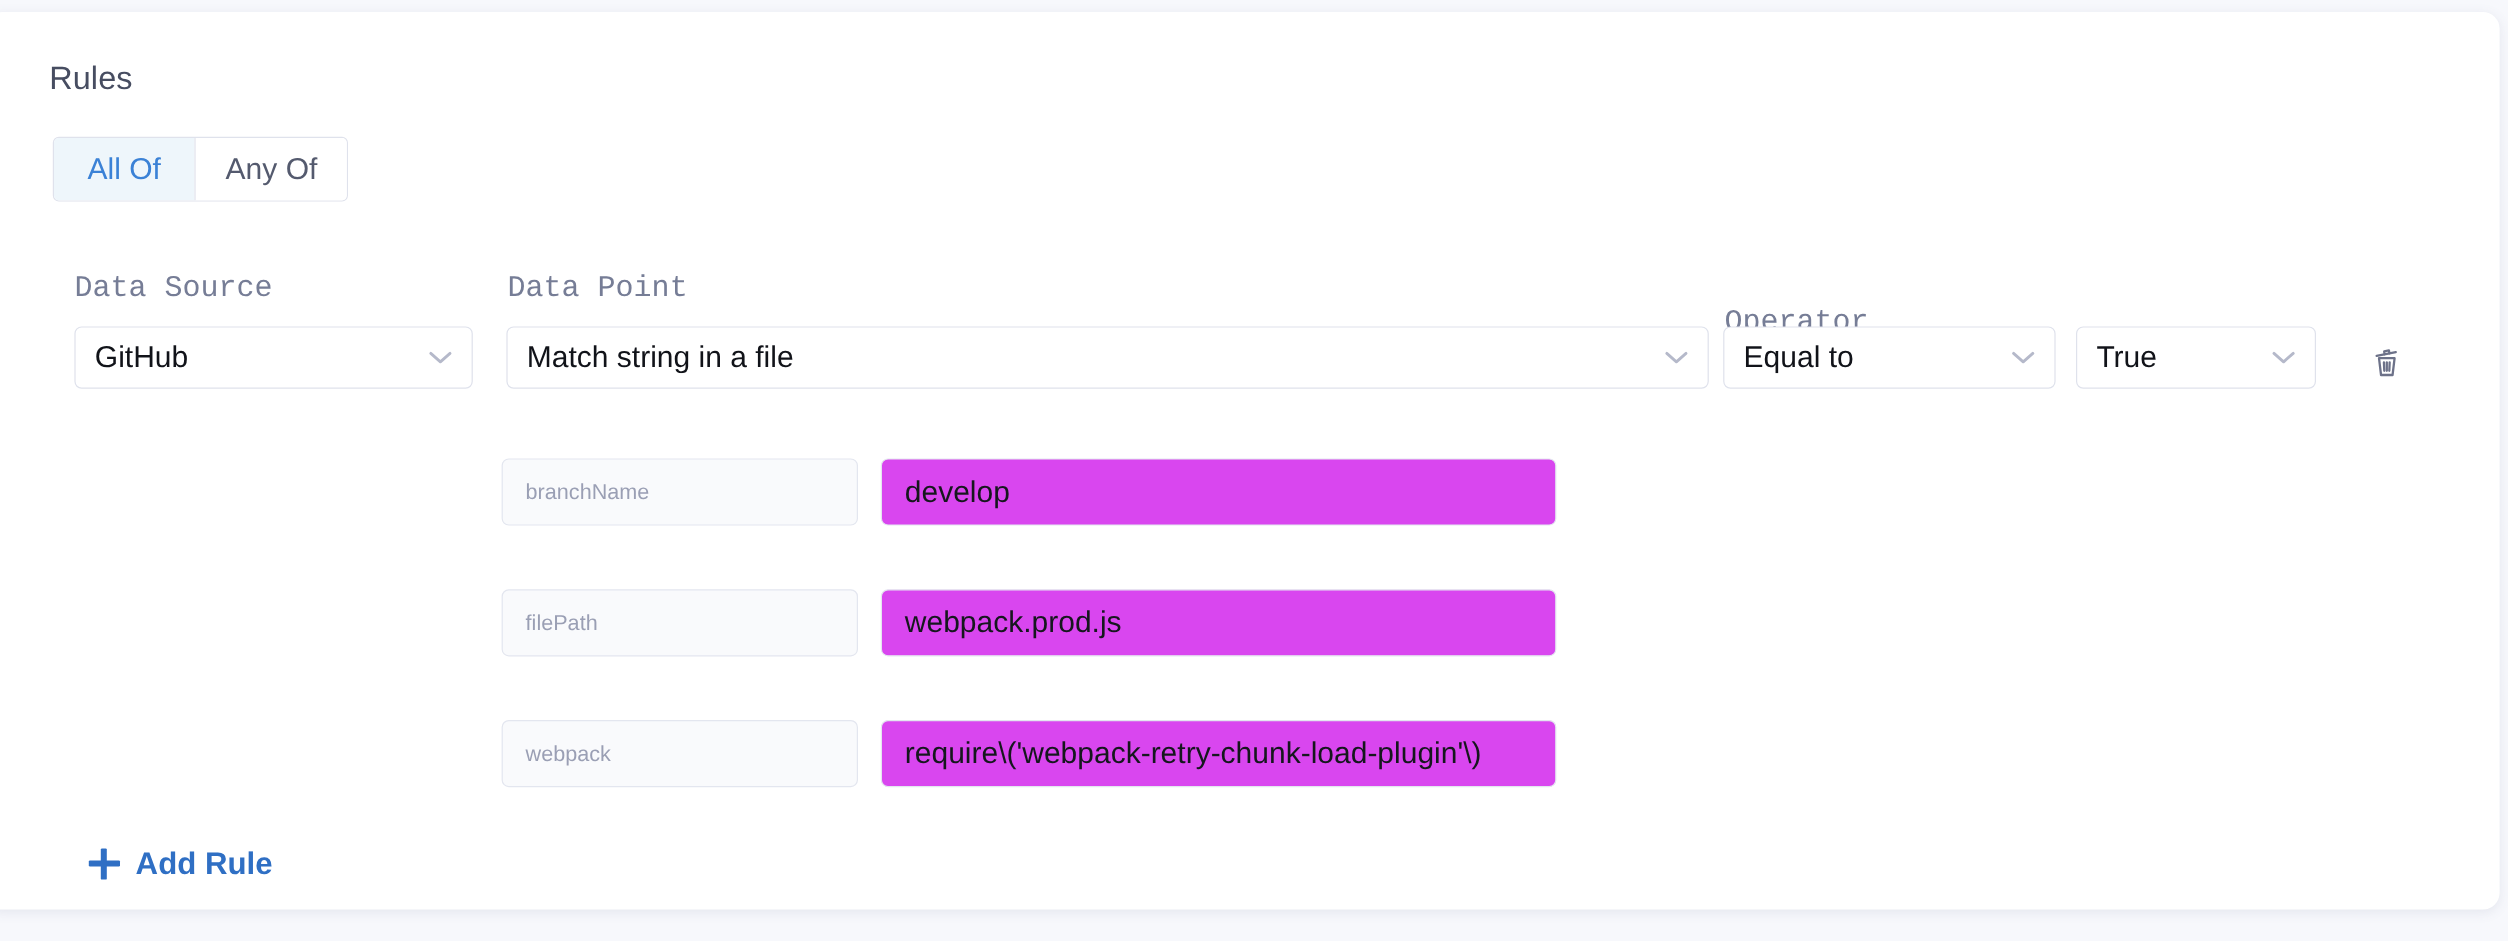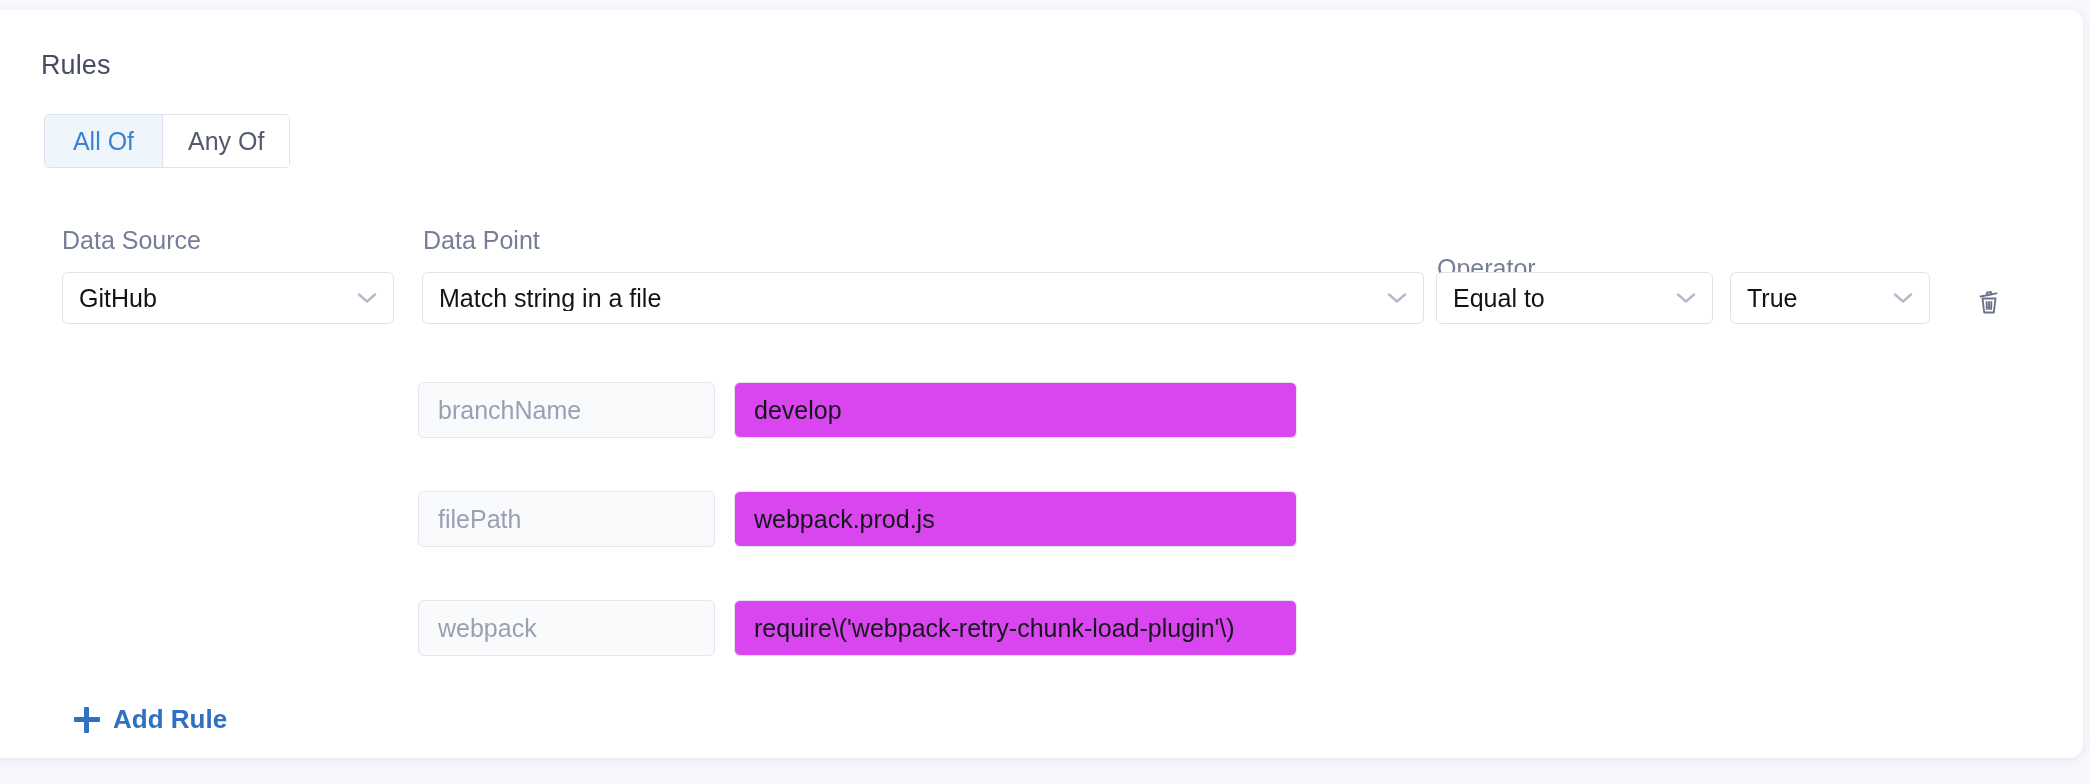--- a/index.html
+++ b/index.html
@@ -85,20 +85,21 @@
     color: #3b82d6;
   }
 
   
   .col-label {
     position: absolute;
     font-size: 25px;
     color: #767d96;
     line-height: 1;
     white-space: nowrap;
+    font-family: Liberation Mono, monospace;
   }
   .lbl-datasource { left: 74px;  top: 218px; }
   .lbl-datapoint  { left: 435px; top: 218px; }
   .lbl-operator   { left: 1449px;top: 218px; margin-top: 28px; }
 
   
   .field {
     position: absolute;
     box-sizing: border-box;
     height: 52px;
@@ -157,21 +158,21 @@
     left: 430px;
     width: 297px;
     height: 56px;
     box-sizing: border-box;
     border: 1px solid #e3e6ef;
     border-radius: 6px;
     background: #f9fafc;
     display: flex;
     align-items: center;
     padding: 0 19px;
-    font-size: 25px;
+    font-size: 18px;
     color: #9a9fb4;
     cursor: text;
   }
   .param-val {
     position: absolute;
     left: 746px;
     width: 563px;
     height: 56px;
     box-sizing: border-box;
     border: 1px solid #e3e6ef;

